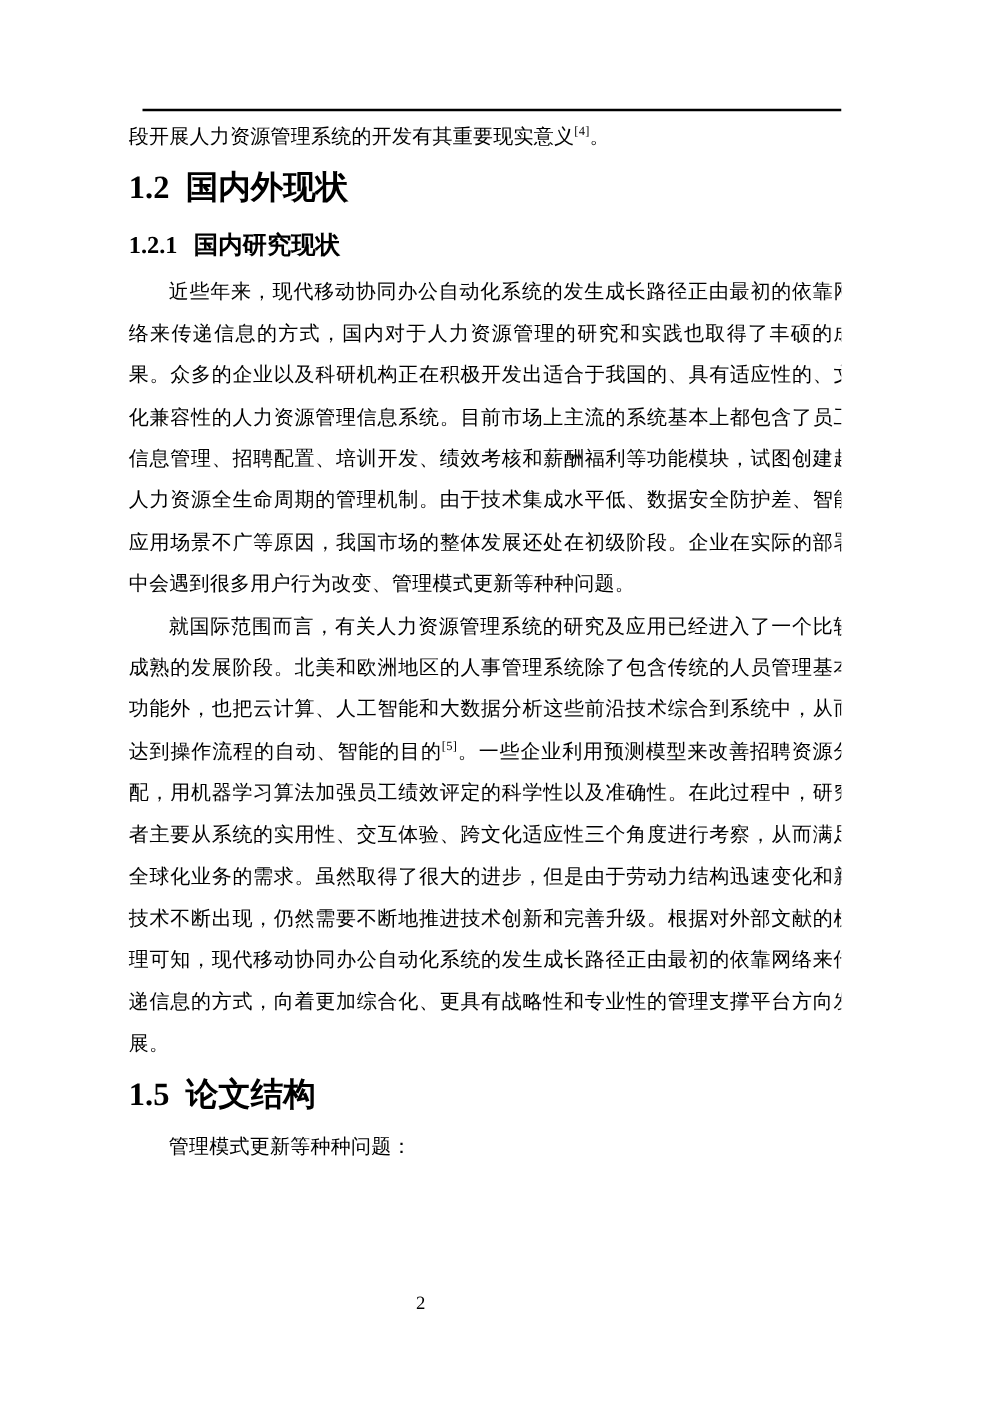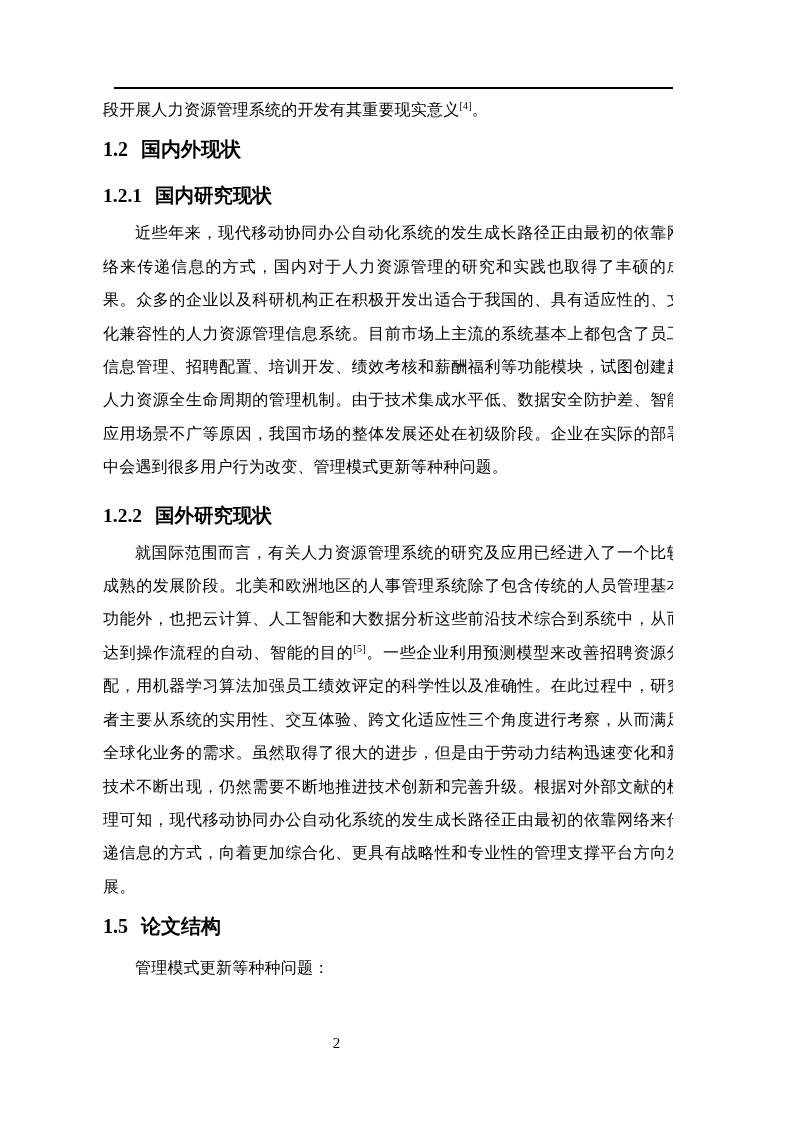--- a/index.html
+++ b/index.html
@@ -32,21 +32,21 @@
   .body-text {
     font-size: 16px;
     line-height: 33.4px;
     text-align: justify;
     letter-spacing: 0.2px;
   }
   .continuation { margin-top: 4px; }
   .indent { text-indent: 2em; }
   .h-sec {
     margin: 8px 0 10px 0;
-    font-size: 20px;
+    font-size: 26px;
     line-height: 30px;
     font-weight: 700;
   }
   .h-sub {
     margin: 18px 0 7px 0;
     font-size: 19.5px;
     line-height: 26px;
     font-weight: 700;
   }
   .h-num {
@@ -84,21 +84,20 @@
 
     <p class="body-text continuation"><span>段开展人力资源管理系统的开发有其重要现实意义</span><sup class="ref">[4]</sup><span>。</span></p>
 
     <h2 class="h-sec"><span class="h-num">1.2</span><span class="h-title">国内外现状</span></h2>
 
 
     <h3 class="h-sub"><span class="h-num">1.2.1</span><span class="h-title">国内研究现状</span></h3>
 
     <p class="body-text indent">近些年来，现代移动协同办公自动化系统的发生成长路径正由最初的依靠网络来传递信息的方式，国内对于人力资源管理的研究和实践也取得了丰硕的成果。众多的企业以及科研机构正在积极开发出适合于我国的、具有适应性的、文化兼容性的人力资源管理信息系统。目前市场上主流的系统基本上都包含了员工信息管理、招聘配置、培训开发、绩效考核和薪酬福利等功能模块，试图创建起人力资源全生命周期的管理机制。由于技术集成水平低、数据安全防护差、智能应用场景不广等原因，我国市场的整体发展还处在初级阶段。企业在实际的部署中会遇到很多用户行为改变、管理模式更新等种种问题。</p>
 
-    <h3 class="h-sub"><span class="h-num">1.2.2</span><span class="h-title">国外研究现状</span></h3>
 
     <p class="body-text indent"><span>就国际范围而言，有关人力资源管理系统的研究及应用已经进入了一个比较成熟的发展阶段。北美和欧洲地区的人事管理系统除了包含传统的人员管理基本功能外，也把云计算、人工智能和大数据分析这些前沿技术综合到系统中，从而达到操作流程的自动、智能的目的</span><sup class="ref">[5]</sup><span>。一些企业利用预测模型来改善招聘资源分配，用机器学习算法加强员工绩效评定的科学性以及准确性。在此过程中，研究者主要从系统的实用性、交互体验、跨文化适应性三个角度进行考察，从而满足全球化业务的需求。虽然取得了很大的进步，但是由于劳动力结构迅速变化和新技术不断出现，仍然需要不断地推进技术创新和完善升级。根据对外部文献的梳理可知，现代移动协同办公自动化系统的发生成长路径正由最初的依靠网络来传递信息的方式，向着更加综合化、更具有战略性和专业性的管理支撑平台方向发展。</span></p>
 
     <h2 class="h-sec"><span class="h-num">1.5</span><span class="h-title">论文结构</span></h2>
 
     <p class="body-text indent">管理模式更新等种种问题：</p>
 
   </div>
 
   <div class="footer">

